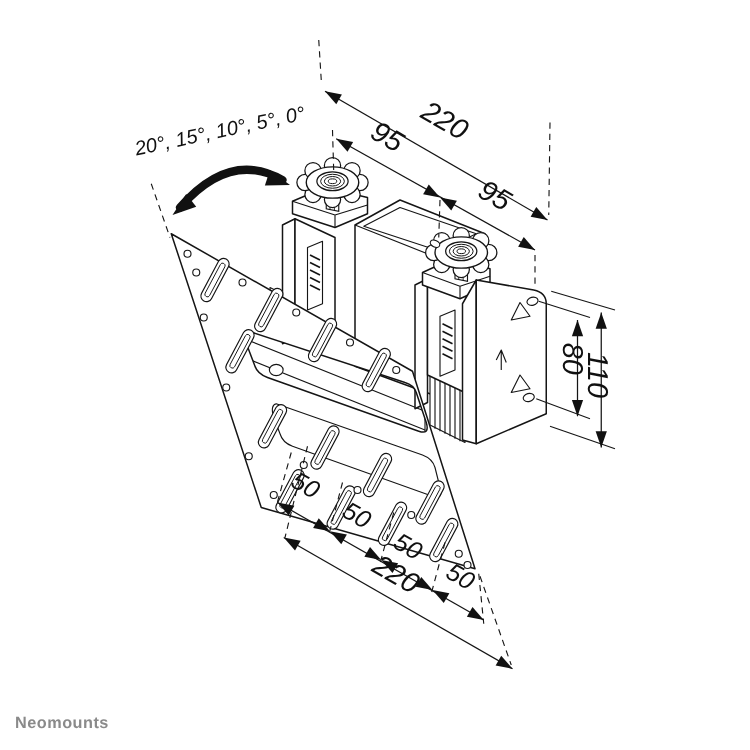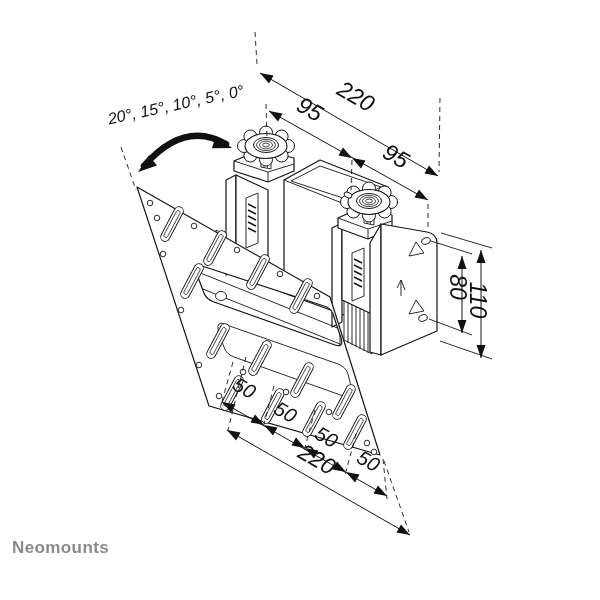--- a/index.html
+++ b/index.html
@@ -13,22 +13,22 @@
   .ext{fill:none;stroke:#151515;stroke-width:0.9;stroke-dasharray:5 4;}
   .extsolid{fill:none;stroke:#151515;stroke-width:0.9;}
   .ah{fill:#111;stroke:none;}
   .dimtext{fill:#101010;font-family:"Liberation Sans",sans-serif;font-style:italic;
            font-size:23px;text-anchor:middle;}
   .dimtext-small{fill:#101010;font-family:"Liberation Sans",sans-serif;font-style:italic;
            font-size:20px;text-anchor:middle;}
   .angletext{fill:#101010;font-family:"Liberation Sans",sans-serif;font-style:italic;
            font-size:16px;text-anchor:middle;}
   .arc{fill:none;stroke:#111;stroke-width:6.5;stroke-linecap:round;}
-  #logo{position:absolute;left:12px;top:538px;width:300px;height:26px;
-        font-size:17px;font-weight:600;letter-spacing:0.4px;color:#8a8a8a;}
+  #logo{position:absolute;left:12px;top:570px;width:300px;height:26px;
+        font-size:13px;font-weight:600;letter-spacing:0.4px;color:#8a8a8a;}
 </style>
 </head>
 <body>
 
 <div id="stage">
 <svg width="600" height="600" viewBox="0 0 600 600">
   <defs>
     <path id="ah" d="M0,0 L-13,-4.5 L-13,4.5 Z"></path>
     <path id="ahbig" d="M0,0 L-19,-6.5 L-19,6.5 Z"></path>
     <g id="knob">

